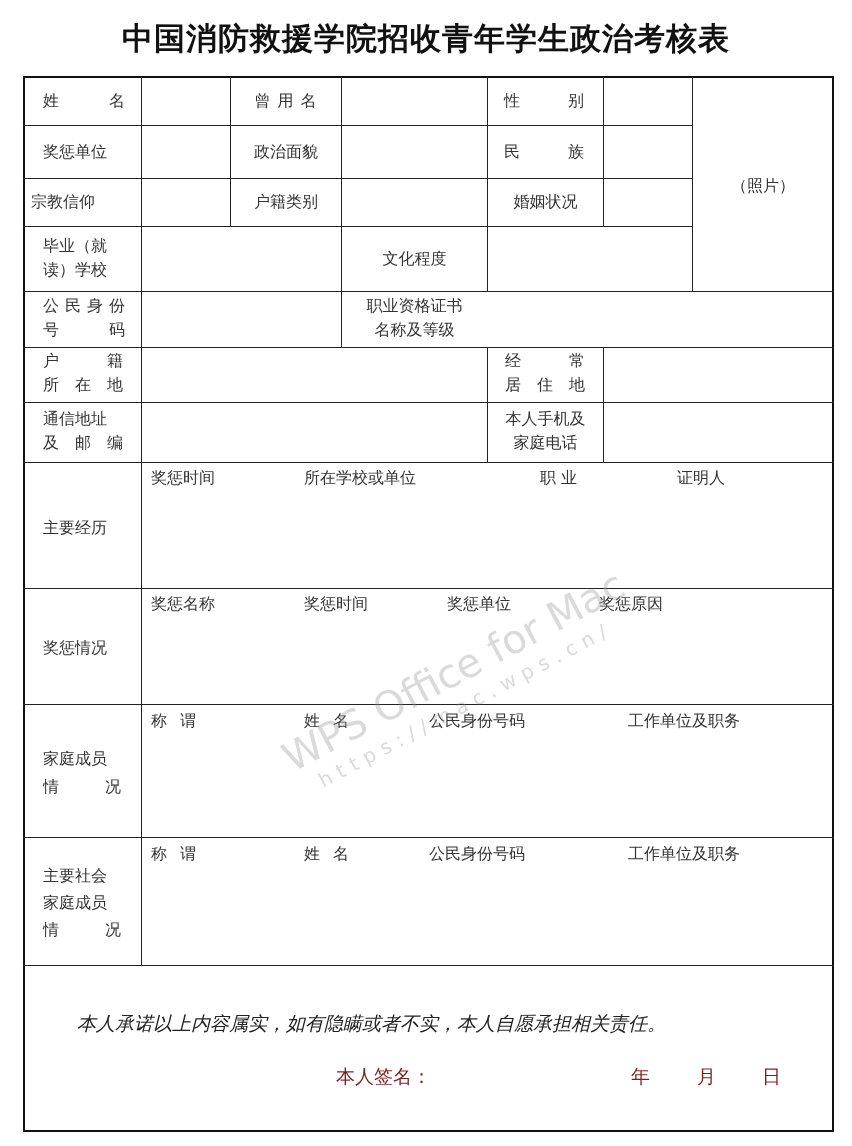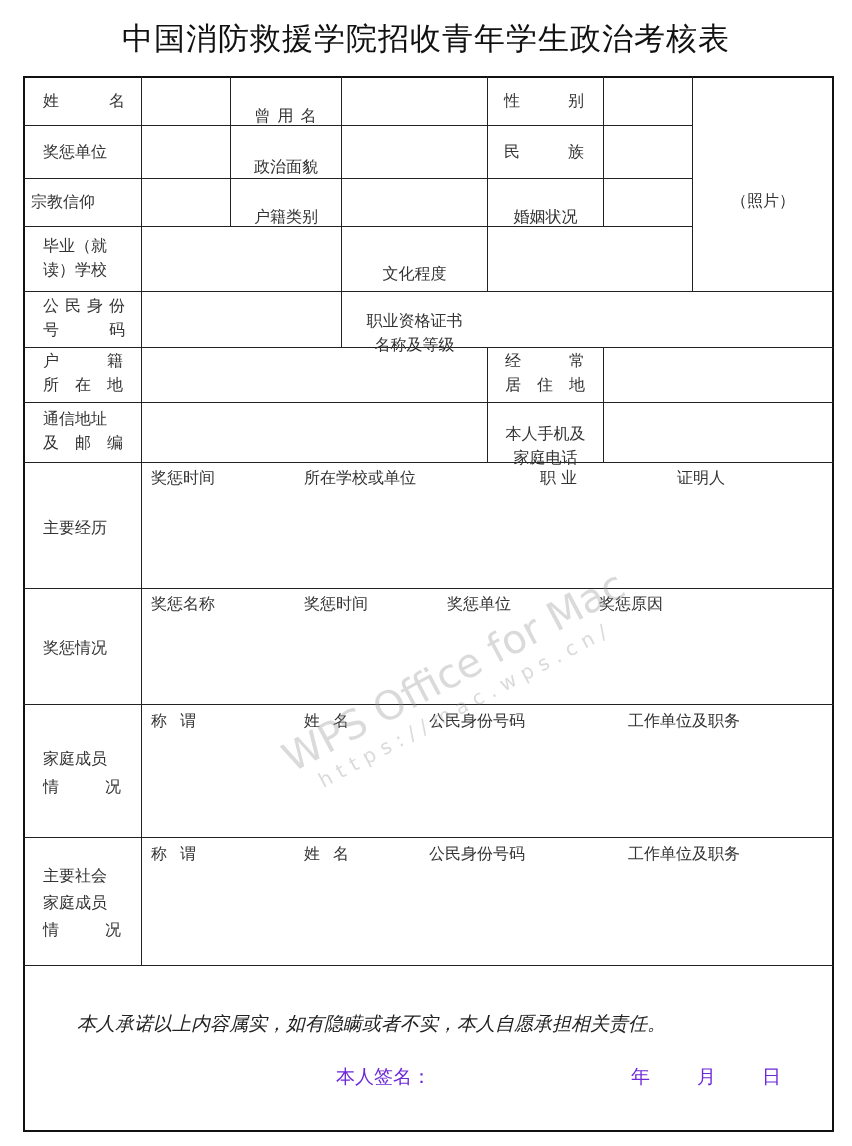--- a/index.html
+++ b/index.html
@@ -1,33 +1,33 @@
 <!DOCTYPE html>
 <html><head>
 <meta charset="utf-8">
 <style>
   html, body { margin:0; padding:0; background:#ffffff; }
   body { width:852px; height:1146px; position:relative; overflow:hidden;
          font-family:"DejaVu Serif","Liberation Serif",serif; color:#222; }
   .title { position:absolute; left:0; top:18px; width:852px; text-align:center;
-           font-size:31px; font-weight:normal; letter-spacing:1px; color:#111; }
+           font-size:31px; font-weight:bold; letter-spacing:1px; color:#111; }
   .frame { position:absolute; left:23px; top:76px; width:811px; height:1056px;
            border:2px solid #111; box-sizing:border-box; }
   .hl { position:absolute; height:0; border-top:1.5px solid #222; }
   .vl { position:absolute; width:0; border-left:1.5px solid #222; }
   .lbl { position:absolute; font-size:16px; line-height:24px; color:#333; white-space:nowrap; }
-  .lbl.c { text-align:center;margin-top:15px; }
+  .lbl.c { text-align:center; }
   .sp { display:flex; justify-content:space-between; }
   .cell { position:absolute; }
   .wm { position:absolute; left:250px; top:520px; transform:rotate(-28deg); transform-origin:left top;
         color:rgba(150,150,150,0.35); pointer-events:none; }
   .wm .big { font-family:"DejaVu Sans","Liberation Sans",sans-serif; font-size:40px; }
   .wm .small { font-family:"DejaVu Sans","Liberation Sans",sans-serif; font-size:20px; letter-spacing:7px; margin-left:20px; }
   .decl { position:absolute; left:77px; top:1011px; font-size:19px; color:#222; white-space:nowrap;font-style:italic; }
-  .sign { position:absolute; top:1064px; font-size:19px; color:#6d28d9; }
+  .sign { position:absolute; top:1064px; font-size:19px; color:#7f1d1d; }
 </style>
 </head>
 <body>
 
 <div class="title">中国消防救援学院招收青年学生政治考核表</div>
 
 <div class="frame"></div>
 
 <div class="hl" style="left:23px;width:669px;top:125px"></div>
 <div class="hl" style="left:23px;width:669px;top:178px"></div>

